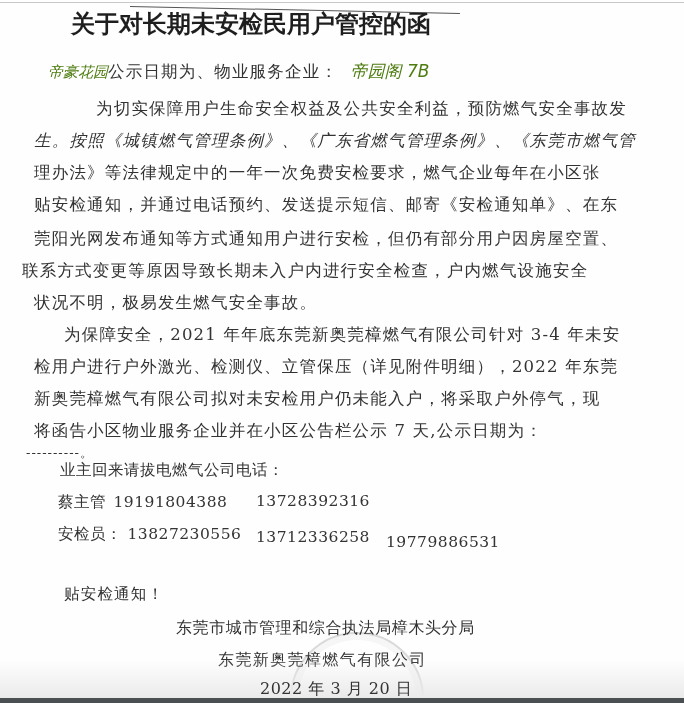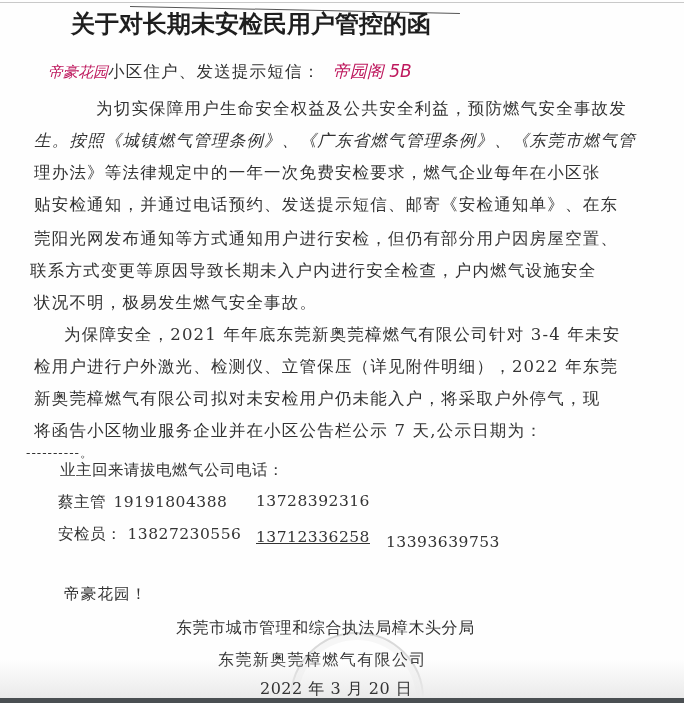--- a/index.html
+++ b/index.html
@@ -20,21 +20,21 @@
     text-align: center; font-size: 24px; font-weight: bold; letter-spacing: 0px;
     color: #1e1e1e;
     font-family: "DejaVu Serif", serif;
   }
   .title span { padding-left: 0; position: relative; left: -40px; }
   .line {
     position: absolute; white-space: nowrap; font-size: 16.5px; color: #333;
     letter-spacing: 1.2px;
   }
   .hand {
-    font-family: "DejaVu Sans", sans-serif; font-style: italic; color: #be185d;
+    font-family: "DejaVu Sans", sans-serif; font-style: italic; color: #4d7c0f;
     font-size: 15px; letter-spacing: 0;
   }
   .blank-dash { letter-spacing: 1px; }
   .phones span { display: inline-block; }
   .stamp {
     position: absolute; left: 290px; top: 632px; width: 130px; height: 130px;
     border-radius: 50%; border: 2px solid rgba(150,150,150,0.35);
     box-shadow: inset 0 0 0 6px rgba(200,200,200,0.15);
   }
   .bottom-shade {
@@ -46,54 +46,54 @@
 </head>
 <body>
 
 <div class="page">
   <div class="top-rule"></div>
   <div class="pen-line"></div>
 
   <div class="title"><span>关于对长期未安检民用户管控的函</span></div>
 
   <div class="line" style="left:48px; top:60px;">
-    <span class="hand">帝豪花园</span><span>小区住户、发送提示短信：</span>
-    <span class="hand" style="font-size:17px; margin-left:6px;">帝园阁 5B</span>
+    <span class="hand">帝豪花园</span><span>公示日期为、物业服务企业：</span>
+    <span class="hand" style="font-size:17px; margin-left:6px;">帝园阁 7B</span>
   </div>
 
   <div class="line" style="left:96px; top:98px;">为切实保障用户生命安全权益及公共安全利益，预防燃气安全事故发</div>
   <div class="line" style="left:34px; top:130px;font-style:italic;">生。按照《城镇燃气管理条例》、《广东省燃气管理条例》、《东莞市燃气管</div>
   <div class="line" style="left:34px; top:162px;">理办法》等法律规定中的一年一次免费安检要求，燃气企业每年在小区张</div>
   <div class="line" style="left:34px; top:194px;">贴安检通知，并通过电话预约、发送提示短信、邮寄《安检通知单》、在东</div>
   <div class="line" style="left:34px; top:228px;">莞阳光网发布通知等方式通知用户进行安检，但仍有部分用户因房屋空置、</div>
-  <div class="line" style="left:30px; top:260px;">联系方式变更等原因导致长期未入户内进行安全检查，户内燃气设施安全</div>
+  <div class="line" style="left:22px; top:260px;">联系方式变更等原因导致长期未入户内进行安全检查，户内燃气设施安全</div>
   <div class="line" style="left:34px; top:292px;">状况不明，极易发生燃气安全事故。</div>
 
   <div class="line" style="left:64px; top:324px;">为保障安全，2021 年年底东莞新奥莞樟燃气有限公司针对 3-4 年未安</div>
   <div class="line" style="left:34px; top:356px;">检用户进行户外激光、检测仪、立管保压（详见附件明细），2022 年东莞</div>
   <div class="line" style="left:34px; top:388px;">新奥莞樟燃气有限公司拟对未安检用户仍未能入户，将采取户外停气，现</div>
   <div class="line" style="left:34px; top:420px;">将函告小区物业服务企业并在小区公告栏公示 7 天,公示日期为：</div>
   <div class="line blank-dash" style="left:26px; top:444px; font-size:13px;">----------。</div>
 
   <div class="line" style="left:60px; top:460px; font-size:15.5px; letter-spacing:0.5px;text-align:center;">业主回来请拔电燃气公司电话：</div>
 
   <div class="line phones" style="left:58px; top:492px; font-size:15.5px; letter-spacing:0.5px;">
     <span>蔡主管</span>
     <span style="margin-left:2px;">19191804388</span>
     <span style="position:absolute; left:198px;">13728392316</span>
   </div>
 
   <div class="line phones" style="left:58px; top:524px; font-size:15.5px; letter-spacing:0.5px;">
     <span>安检员：</span>
     <span>13827230556</span>
-    <span style="position:absolute; left:198px; top:4px;text-decoration:underline;">13712336258</span>
-    <span style="position:absolute; left:328px; top:9px;">13393639753</span>
+    <span style="position:absolute; left:198px; top:4px;">13712336258</span>
+    <span style="position:absolute; left:328px; top:9px;">19779886531</span>
   </div>
 
-  <div class="line" style="left:64px; top:584px; font-size:15.5px;">帝豪花园！</div>
+  <div class="line" style="left:64px; top:584px; font-size:15.5px;">贴安检通知！</div>
 
   <div class="stamp"></div>
 
   <div class="line" style="left:176px; top:618px; font-size:16px; letter-spacing:0.6px;">东莞市城市管理和综合执法局樟木头分局</div>
   <div class="line" style="left:218px; top:650px; font-size:16px; letter-spacing:1.4px;">东莞新奥莞樟燃气有限公司</div>
 
   <div class="bottom-shade"></div>
   <div class="line" style="left:260px; top:679px; font-size:16px; letter-spacing:0.5px;">2022 年 3 月 20 日</div>
 
   <div class="bottom-bar"></div>

